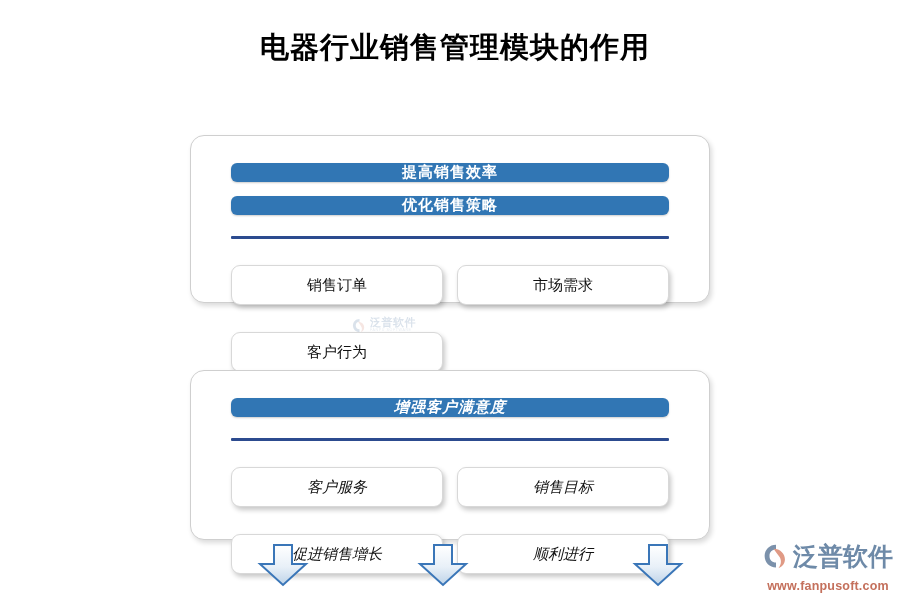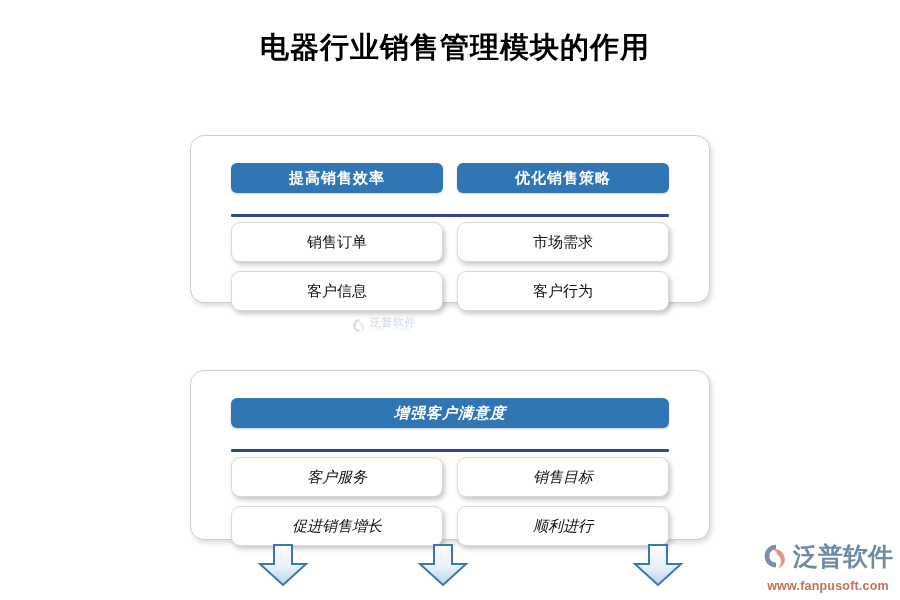--- a/index.html
+++ b/index.html
@@ -52,20 +52,21 @@
     width: 100%;
     height: 100%;
     padding: 14px 18px 12px 18px;
   }
 
   
   .header-row {
     display: flex;
     gap: 14px;
     padding: 13px 22px;
+    flex-direction: column;
   }
 
   .pill {
     flex: 1 1 0;
     height: 30px;
     background: #3176b4;
     border-radius: 6px;
     color: #ffffff;
     font-size: 15px;
     font-weight: 700;
@@ -81,22 +82,22 @@
     margin: 8px 22px 0 22px;
     height: 3px;
     background: #2c4b8f;
     border-radius: 1px;
   }
 
   
   .item-grid {
     display: grid;
     grid-template-columns: 1fr 1fr;
-    gap: 9px 14px;
-    padding: 5px 22px 0 22px;
+    gap: 27px 14px;
+    padding: 26px 22px 0 22px;
   }
 
   .item-box {
     height: 40px;
     background: #ffffff;
     border: 1px solid #d8d8d8;
     border-radius: 9px;
     display: flex;
     align-items: center;
     justify-content: center;
@@ -205,21 +206,20 @@
       <div class="header-row">
         <div class="pill">提高销售效率</div>
         <div class="pill">优化销售策略</div>
       </div>
 
       <div class="divider"></div>
 
       <div class="item-grid">
         <div class="item-box">销售订单</div>
         <div class="item-box">市场需求</div>
-        <div class="item-box">客户信息</div>
         <div class="item-box">客户行为</div>
       </div>
 
     </div>
   </div>
 
   <div class="watermark">
     <svg class="wm-mark" viewBox="0 0 32 32">
       <path d="M16 2 C8 2 2 8 2 16 C2 24 8 30 16 30 L16 24 C11 24 8 21 8 16 C8 11 11 8 16 8 Z" fill="#5b7fa8"></path>
       <path d="M13 8 C20 8 26 13 26 20 C26 25 23 29 19 30 C22 26 22 21 19 17 C17 14 15 11 13 8 Z" fill="#d89080"></path>

